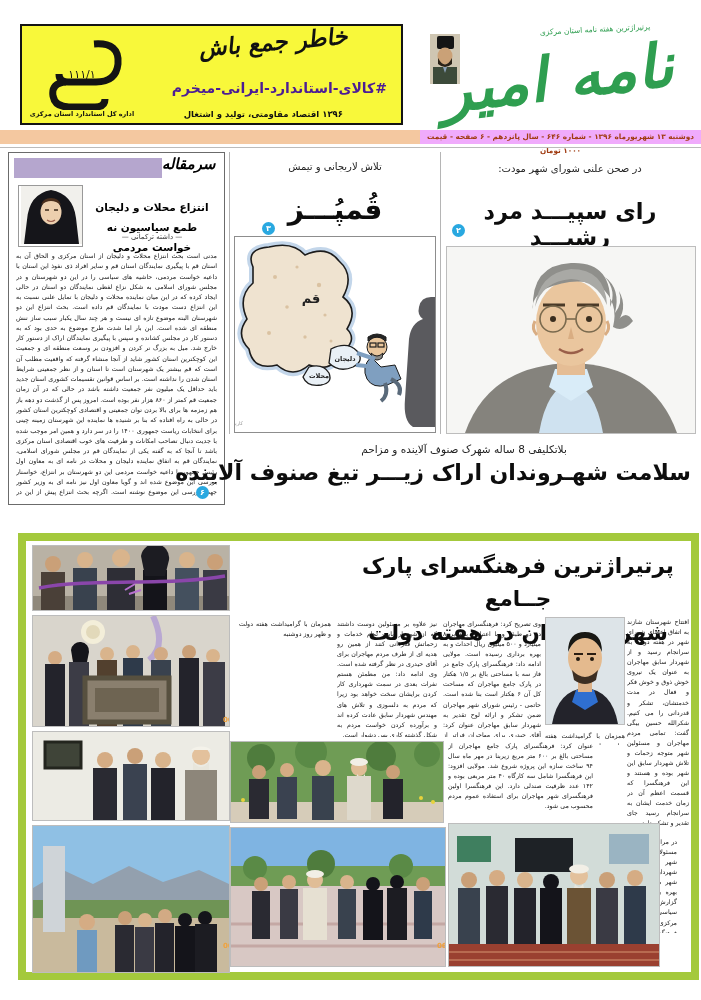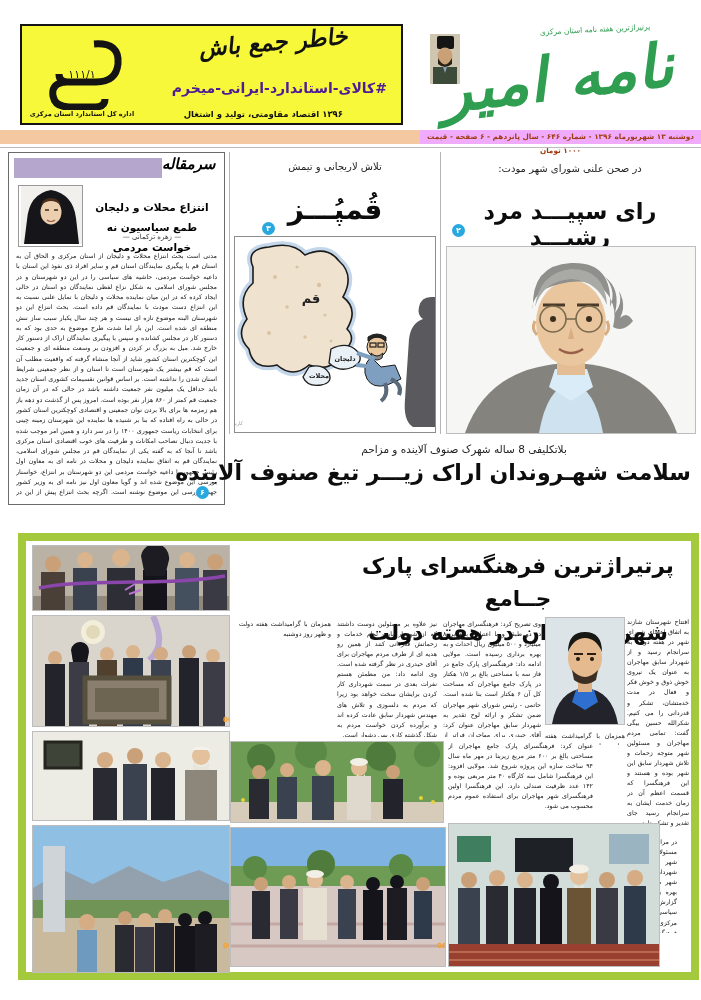--- a/index.html
+++ b/index.html
@@ -94,21 +94,21 @@
         <ellipse cx="30" cy="26" rx="10.5" ry="12.5" fill="#eccfae"></ellipse>
         <path d="M20 19 q10 -8 20 0 q-2 -7 -10 -7 q-8 0 -10 7z" fill="#4a2f1d"></path>
         <path d="M24 24 h4 M33 24 h4" stroke="#3a2a1a" stroke-width="1.4"></path>
         <path d="M26 34 q4 3 8 0" stroke="#9a5a4a" stroke-width="1.2" fill="none"></path>
       </svg>
     </div>
     <div class="ed-title">
       <div>انتزاع محلات و دلیجان</div>
       <div>طمع سیاسیون نه خواست مردمی</div>
     </div>
-    <div class="ed-byline">— زهره ترکمانی —</div>
+    <div class="ed-byline">— داشته ترکمانی —</div>
     <div class="ed-body">مدتی است بحث انتزاع محلات و دلیجان از استان مرکزی و الحاق آن به استان قم با پیگیری نمایندگان استان قم و سایر افراد ذی نفوذ این استان با داعیه خواست مردمی، حاشیه های سیاسی را در این دو شهرستان و در مجلس شورای اسلامی به شکل نزاع لفظی نمایندگان دو استان در حالی ایجاد کرده که در این میان نماینده محلات و دلیجان با تمایل علنی نسبت به این انتزاع دست مودت با نمایندگان قم داده است. بحث انتزاع این دو شهرستان البته موضوع تازه ای نیست و هر چند سال یکبار سبب ساز تنش منطقه ای شده است. این بار اما شدت طرح موضوع به حدی بود که به دستور کار در مجلس کشانده و سپس با پیگیری نمایندگان اراک از دستور کار خارج شد. میل به بزرگ تر کردن و افزودن بر وسعت منطقه ای و جمعیت این کوچکترین استان کشور شاید از آنجا منشاء گرفته که واقعیت مطلب آن است که قم بیشتر یک شهرستان است تا استان و از نظر جمعیتی شرایط استان شدن را نداشته است. بر اساس قوانین تقسیمات کشوری استان جدید باید حداقل یک میلیون نفر جمعیت داشته باشد در حالی که در آن زمان جمعیت قم کمتر از ۸۶۰ هزار نفر بوده است. امروز پس از گذشت دو دهه باز هم زمزمه ها برای بالا بردن توان جمعیتی و اقتصادی کوچکترین استان کشور در حالی به راه افتاده که بنا بر شنیده ها نماینده این شهرستان زمینه چینی برای انتخابات ریاست جمهوری ۱۴۰۰ را در سر دارد و همین امر موجب شده با جدیت دنبال تصاحب امکانات و ظرفیت های خوب اقتصادی استان مرکزی باشد تا آنجا که به گفته یکی از نمایندگان قم در مجلس شورای اسلامی، نمایندگان قم به اتفاق نماینده دلیجان و محلات در نامه ای به معاون اول رئیس جمهور با داعیه خواست مردمی این دو شهرستان بر انتزاع، خواستار بررسی این موضوع شده اند و گویا معاون اول نیز نامه ای به وزیر کشور جهت بررسی این موضوع نوشته است. اگرچه بحث انتزاع پیش از این در سالهای گذشته نیز مطرح شده بود اما به این شکل منسجم که موضوع به دولت و صحن علنی مجلس کشانده شود هرگز نبوده و این یک زنگ خطر و هشدار برای کوچک کردن استان مرکزی و تحقق مطامع سیاسی نمایندگان قم است. انتظار می رود نمایندگان استان و مسئولان در برابر این خواسته غیرمنطقی هشیارانه مقاومت کنند و اجازه ندهند استانی که به نام مصلحت نظام در سال ۷۵ به عنوان استان خاص با شرایط خارج از ضوابط کشوری در تقسیمات کشوری گنجانده شد به استان های همجوار دست درازی کرده و فکر یکبار قد کشیدن و بزرگ شدن را با مطامع سیاسی سیاستمدارانش و نه خواست مردمی این دو شهرستان در سر بپروراند.</div>
   </div>
 
   <div class="abs kicker ctr" style="left:234px;top:158px;width:202px;">
     <div>تلاش لاریجانی و تیمش</div>
   </div>
   <div class="abs headline ctr" style="left:234px;top:193px;width:202px;font-size:28px;">
     <span>قُمپُـــز</span>
   </div>
   <span class="badge abs" style="left:262px;top:222px;">۳</span>

